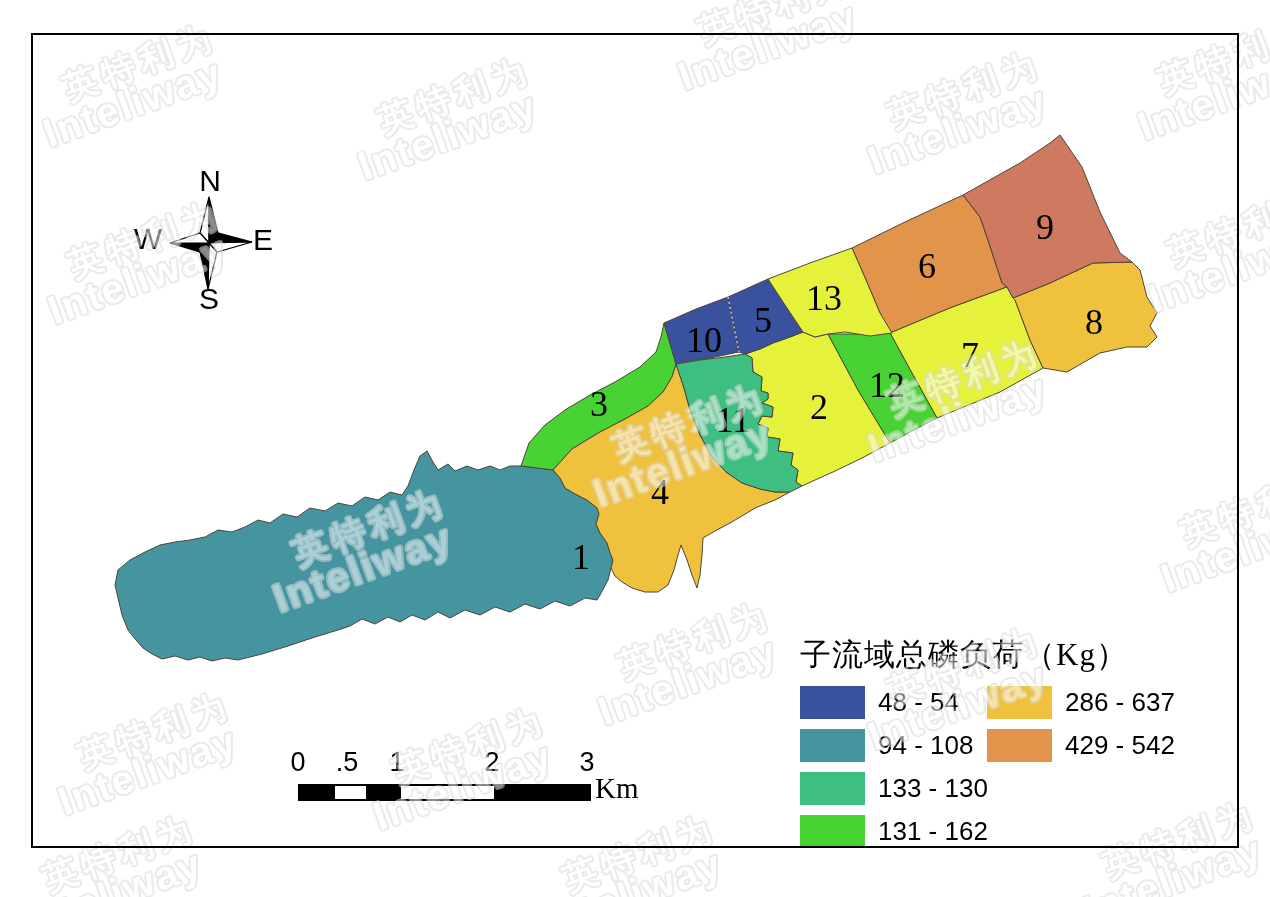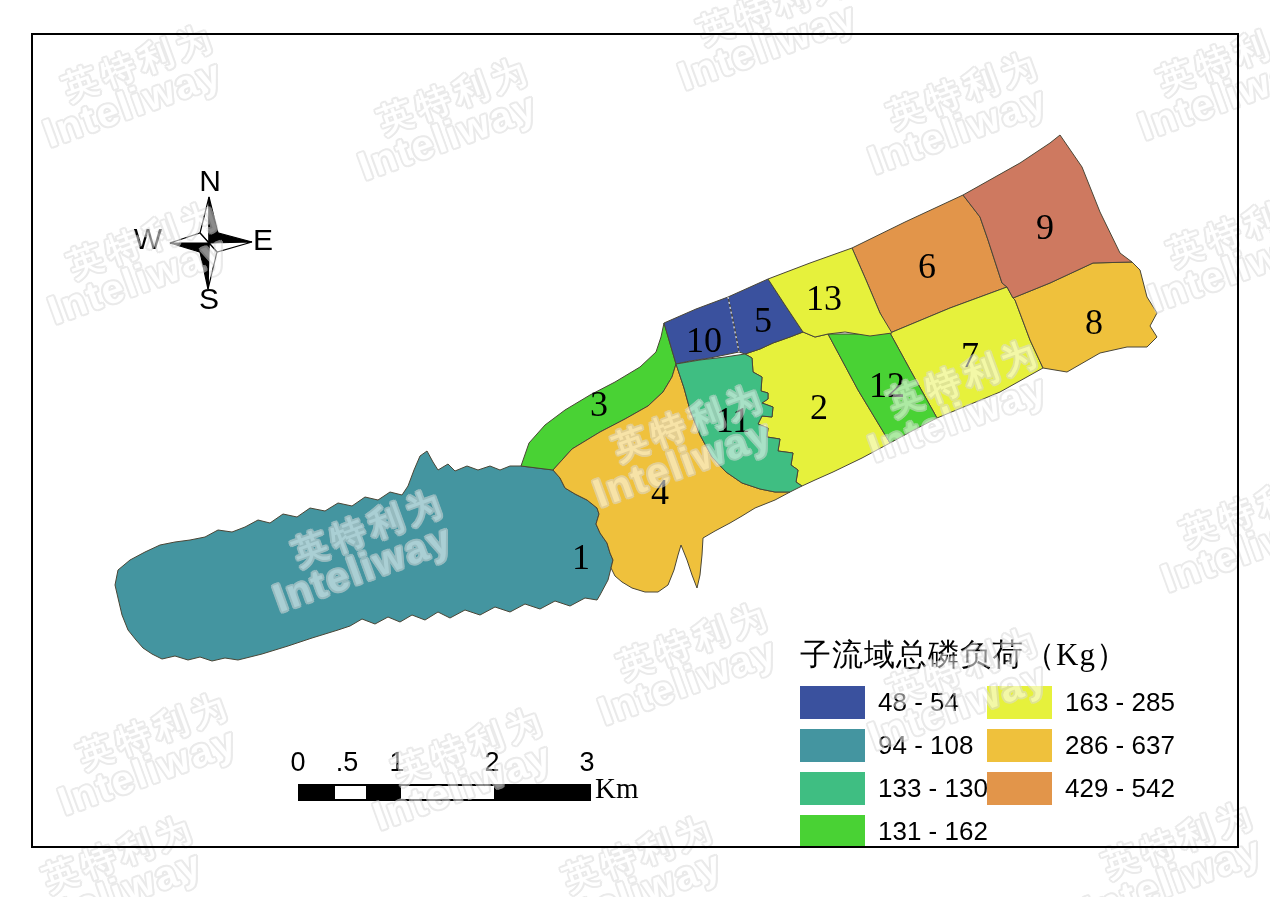--- a/index.html
+++ b/index.html
@@ -115,24 +115,20 @@
           <div class="lg-swatch" style="background: rgb(63, 190, 130);"></div>
           <div class="lg-label">133 - 130</div>
         </div>
         <div class="lg-row">
           <div class="lg-swatch" style="background: rgb(73, 210, 52);"></div>
           <div class="lg-label">131 - 162</div>
         </div>
       </div>
     <div class="lg-col lg-col-2">
         <div class="lg-row">
-          <div class="lg-swatch" style="background: rgb(230, 241, 60);"></div>
-          <div class="lg-label">163 - 285</div>
-        </div>
-        <div class="lg-row">
           <div class="lg-swatch" style="background: rgb(239, 193, 60);"></div>
           <div class="lg-label">286 - 637</div>
         </div>
         <div class="lg-row">
           <div class="lg-swatch" style="background: rgb(226, 149, 74);"></div>
           <div class="lg-label">429 - 542</div>
         </div>
       </div>
   </div>
 

